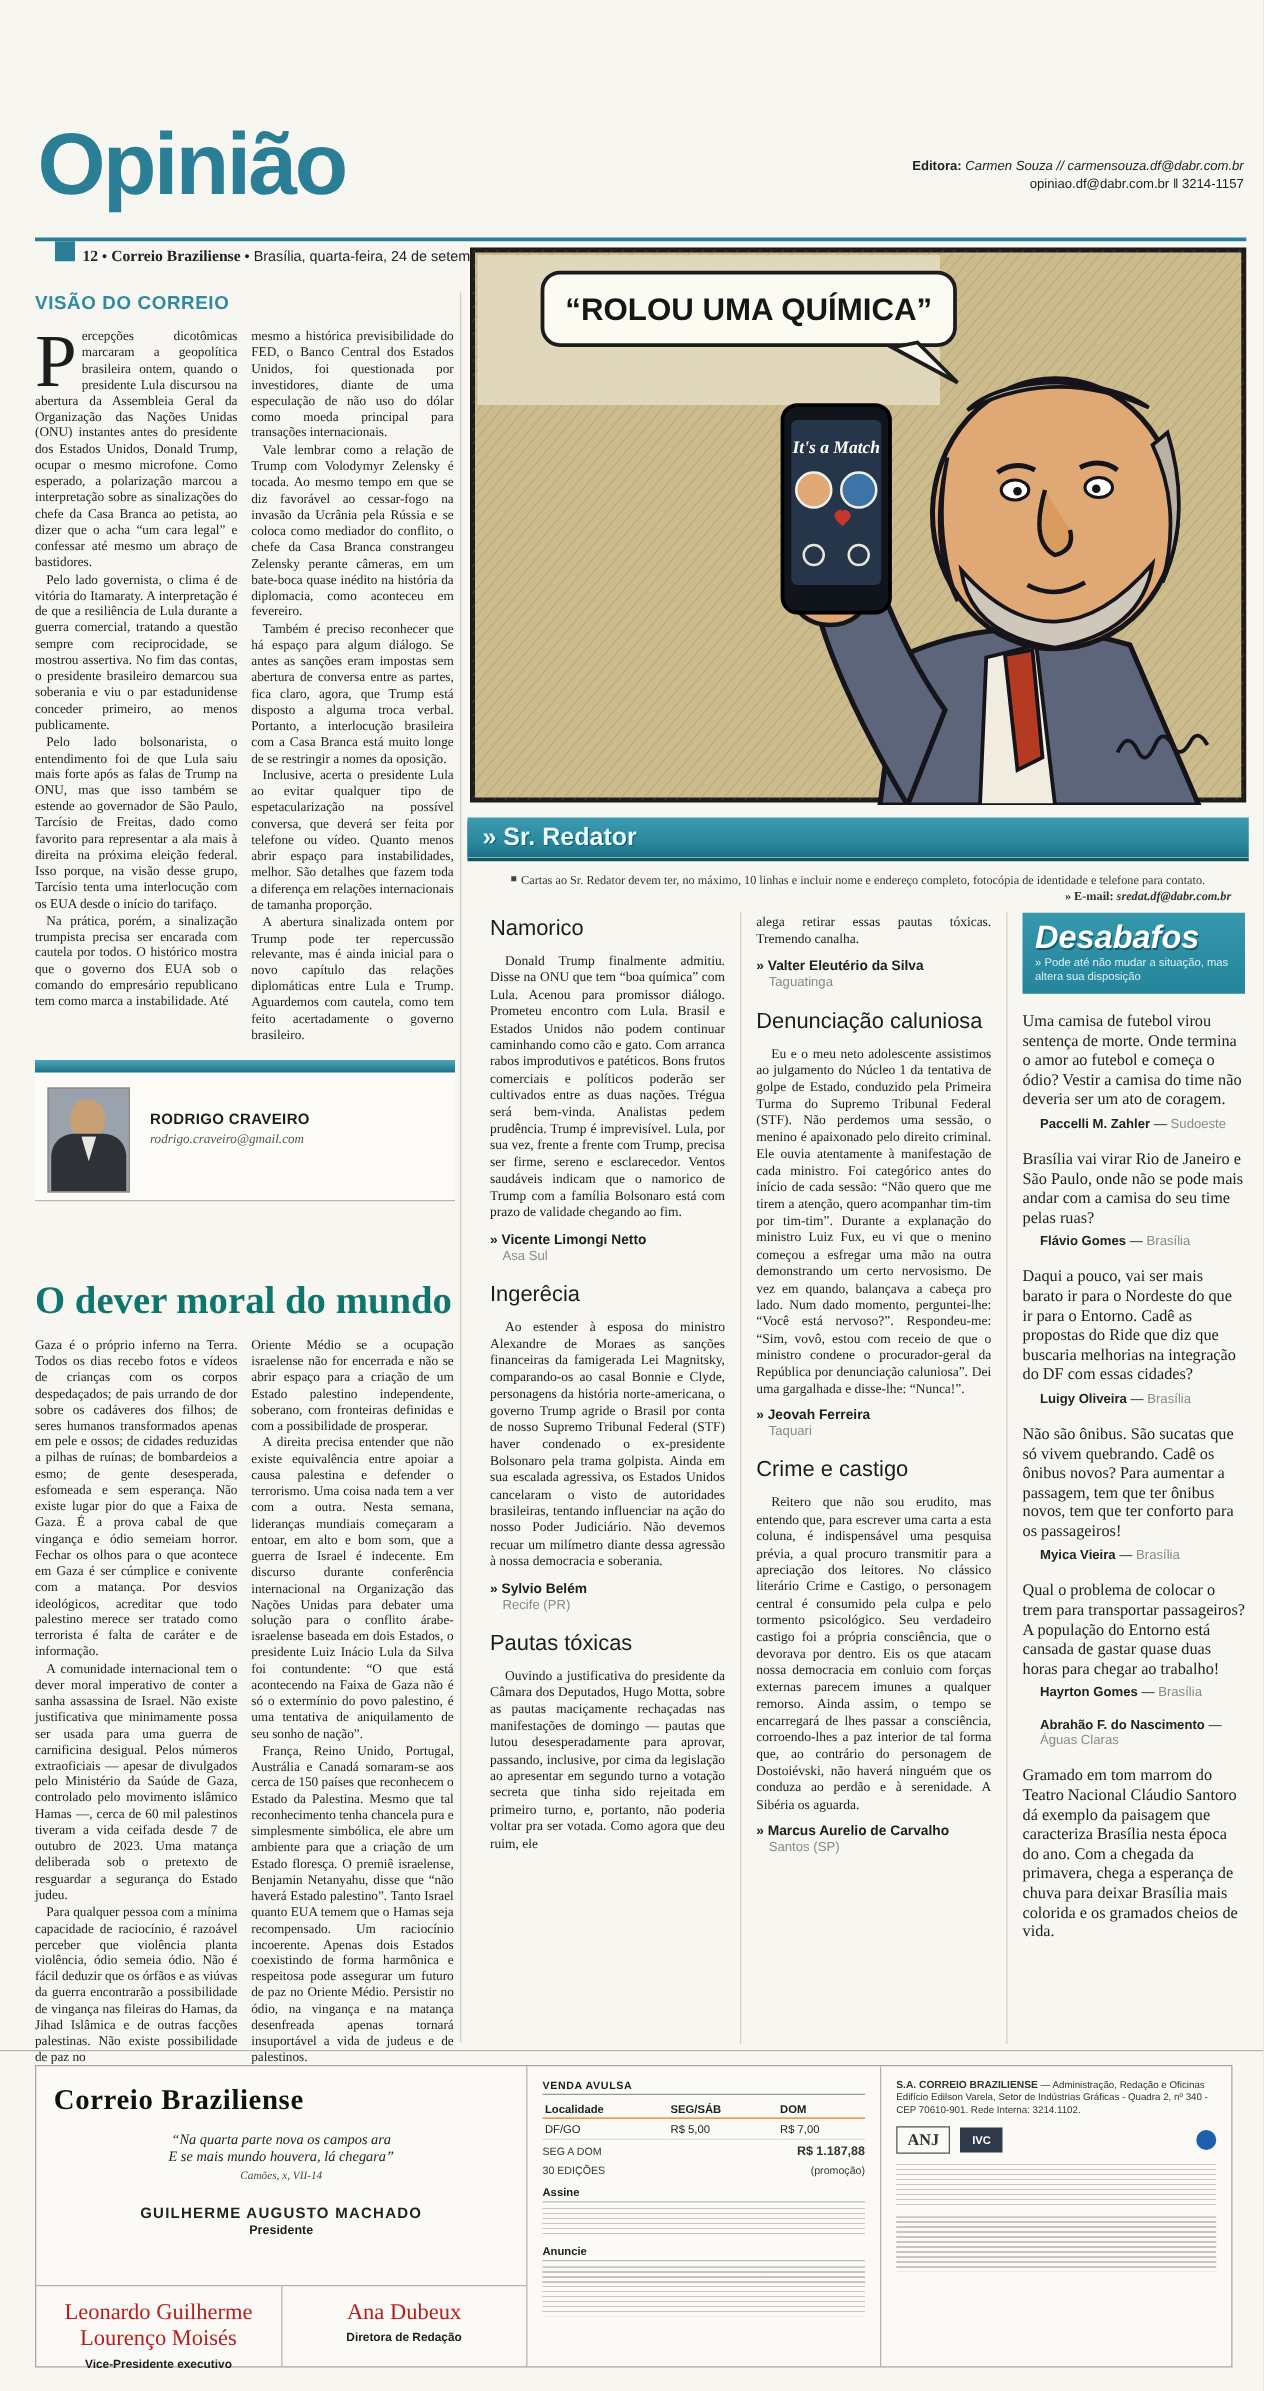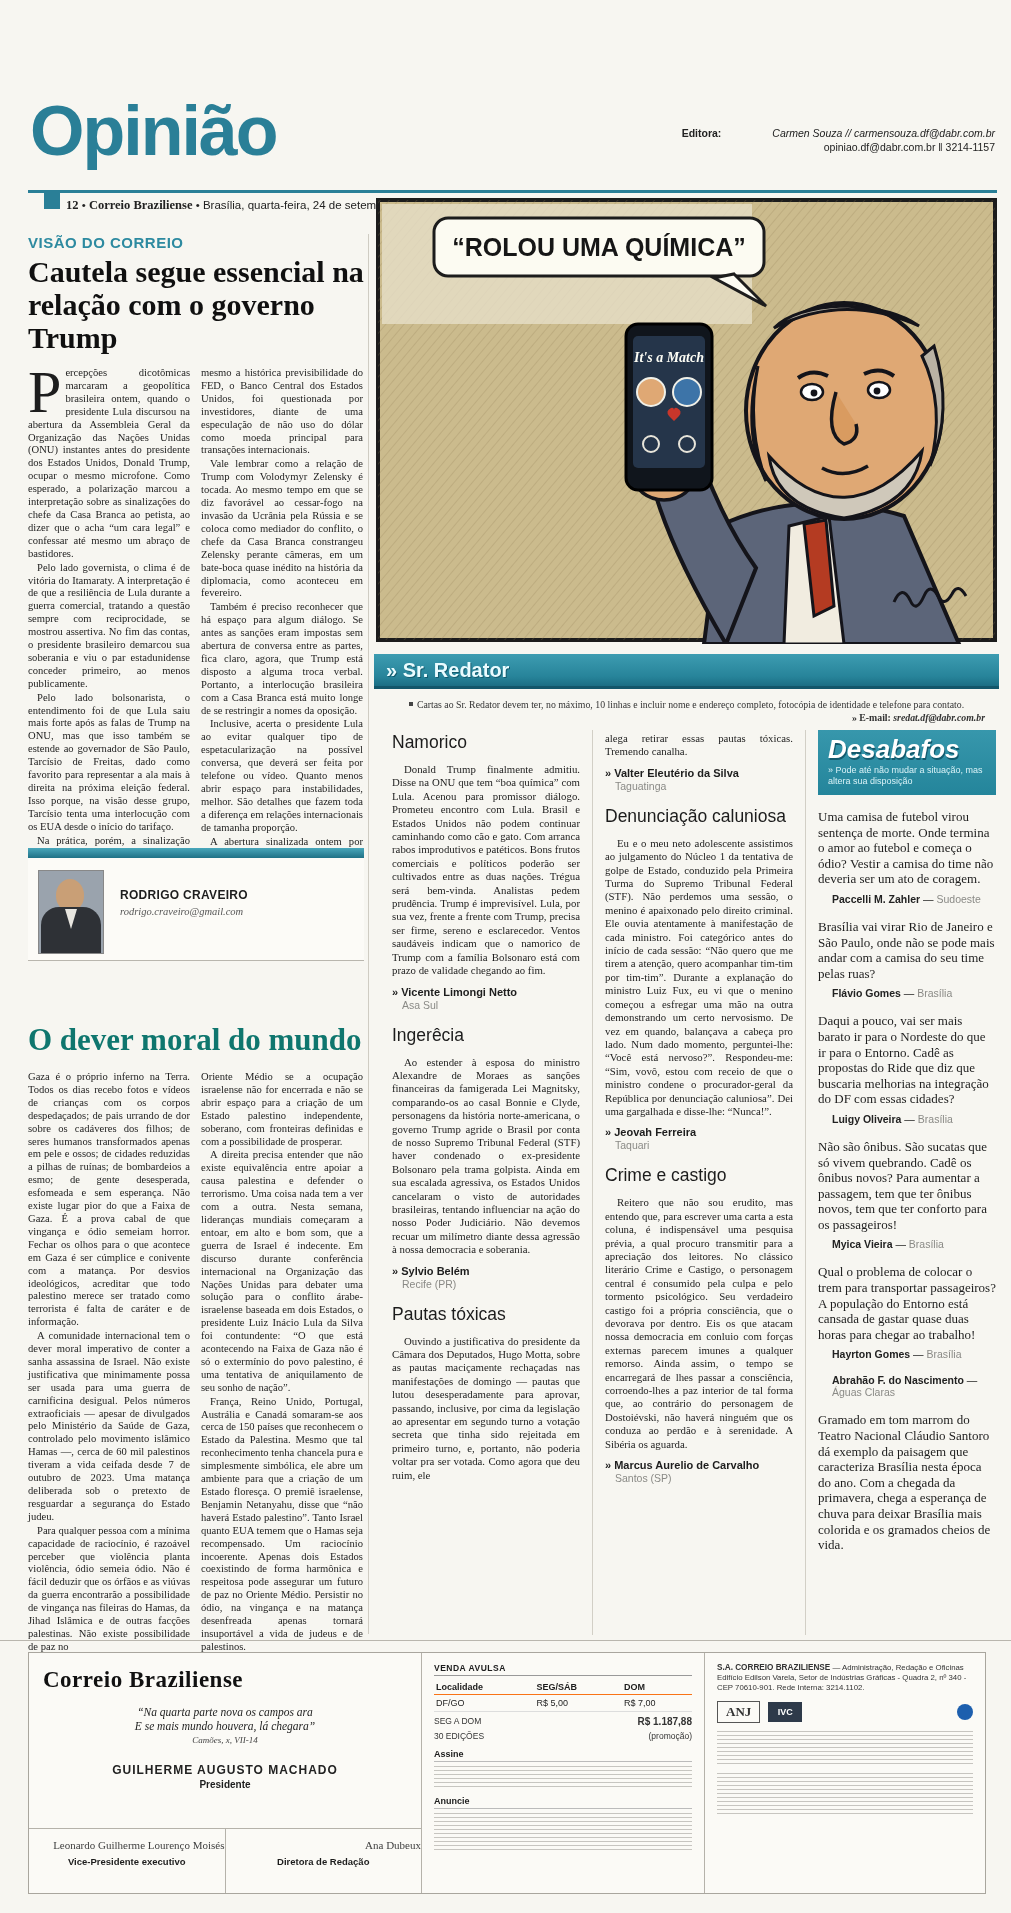--- a/index.html
+++ b/index.html
@@ -5,21 +5,21 @@
   html,body{margin:0;padding:0;background:#dddbd5;}
   .page{position:relative;width:1011px;height:1913px;background:#f7f6f1;overflow:hidden;
         font-family:"Liberation Serif",serif;color:#1d1d1d;margin:0 auto;}
   
   .brand{position:absolute;left:30px;top:96px;font-family:"Liberation Sans",sans-serif;
          font-weight:bold;font-size:70px;letter-spacing:-2px;color:#2a7f97;line-height:1;}
   .teal-rule{position:absolute;left:28px;right:14px;top:190px;height:3px;background:#2a7f97;}
   .teal-square{position:absolute;left:44px;top:193px;width:16px;height:16px;background:#2a7f97;}
   .editor-info{position:absolute;right:16px;top:126px;text-align:right;
                font-family:"Liberation Sans",sans-serif;font-size:10.5px;line-height:14px;color:#222;}
-  .editor-info .em{font-style:italic;margin-left:48px;}
+  .editor-info .em{font-style:italic;}
   .editor-info b{font-weight:bold;}
   .dateline{position:absolute;left:66px;top:198px;font-family:"Liberation Sans",sans-serif;
             font-size:11.5px;color:#222;}
   .dateline b{font-family:"Liberation Serif",serif;font-weight:bold;font-size:12.5px;}
   
   .art1{position:absolute;left:28px;top:234px;width:336px;}
   .kicker{font-family:"Liberation Sans",sans-serif;font-weight:bold;font-size:15px;
           letter-spacing:.5px;color:#2d8aa0;}
   .headline{font-weight:bold;font-size:30px;line-height:33px;color:#101010;margin-top:4px;}
   .bodycols{display:flex;gap:11px;margin-top:13px;}
@@ -88,21 +88,21 @@
   .mlogo{font-family:"Liberation Serif",serif;font-weight:bold;font-size:23px;letter-spacing:.5px;
          margin:14px 0 0 14px;color:#111;}
   .mquote{text-align:center;font-family:"Liberation Serif",serif;font-style:italic;font-size:11.5px;
           line-height:14px;margin-top:12px;color:#222;}
   .mquote .src{font-size:9px;font-style:italic;color:#444;}
   .mpres{text-align:center;margin-top:16px;font-size:12px;letter-spacing:1px;font-weight:bold;color:#222;}
   .mprestitle{text-align:center;font-size:10px;font-weight:bold;margin-top:2px;}
   .mrow{position:absolute;bottom:0;left:0;right:0;height:64px;border-top:1px solid #b5b2aa;display:flex;}
   .mcell{flex:1;text-align:center;padding-top:10px;}
   .mcell + .mcell{border-left:1px solid #b5b2aa;}
-  .mname{font-family:"Liberation Serif",serif;font-size:11px;color:#404040;text-align:right;}
+  .mname{font-family:"Liberation Serif",serif;font-size:18px;color:#b91c1c;}
   .mtitle{font-size:9.5px;font-weight:bold;margin-top:5px;}
   .venda{margin:10px 12px 0;}
   .venda .vt{font-size:8.5px;font-weight:bold;letter-spacing:.5px;border-bottom:1px solid #999;padding-bottom:2px;}
   table.vtab{width:100%;border-collapse:collapse;font-size:9px;margin-top:4px;}
   table.vtab th{text-align:left;font-weight:bold;border-bottom:1px solid #f97316;padding:2px 2px;}
   table.vtab td{padding:3px 2px;border-bottom:1px solid #ddd;}
   .vside{display:flex;justify-content:space-between;font-size:8.5px;margin-top:4px;color:#333;}
   .vside b{font-size:10px;}
   .fineblock{margin:8px 12px 0;}
   .fineblock .fh{font-size:9px;font-weight:bold;border-bottom:1px solid #bbb;padding-bottom:2px;margin-bottom:4px;}
@@ -130,21 +130,20 @@
   <div class="teal-rule"></div>
   <div class="teal-square"></div>
   <div class="dateline">
     <b>12</b> •
     <b>Correio Braziliense</b> •
     <span>Brasília, quarta-feira, 24 de setembro de 2025</span>
   </div>
 
   <div class="art1">
     <div class="kicker">VISÃO DO CORREIO</div>
-    <div class="headline">Cautela segue essencial na relação com o governo Trump</div>
     <div class="bodycols">
       <div class="bcol">
         <p class="first"><span class="dropcap">P</span><span>ercepções dicotômicas marcaram a geopolítica brasileira ontem, quando o presidente Lula discursou na abertura da Assembleia Geral da Organização das Nações Unidas (ONU) instantes antes do presidente dos Estados Unidos, Donald Trump, ocupar o mesmo microfone. Como esperado, a polarização marcou a interpretação sobre as sinalizações do chefe da Casa Branca ao petista, ao dizer que o acha “um cara legal” e confessar até mesmo um abraço de bastidores.</span></p>
         <p>Pelo lado governista, o clima é de vitória do Itamaraty. A interpretação é de que a resiliência de Lula durante a guerra comercial, tratando a questão sempre com reciprocidade, se mostrou assertiva. No fim das contas, o presidente brasileiro demarcou sua soberania e viu o par estadunidense conceder primeiro, ao menos publicamente.</p>
         <p>Pelo lado bolsonarista, o entendimento foi de que Lula saiu mais forte após as falas de Trump na ONU, mas que isso também se estende ao governador de São Paulo, Tarcísio de Freitas, dado como favorito para representar a ala mais à direita na próxima eleição federal. Isso porque, na visão desse grupo, Tarcísio tenta uma interlocução com os EUA desde o início do tarifaço.</p>
         <p>Na prática, porém, a sinalização trumpista precisa ser encarada com cautela por todos. O histórico mostra que o governo dos EUA sob o comando do empresário republicano tem como marca a instabilidade. Até</p>
       </div>
       <div class="bcol">
         <p class="first">mesmo a histórica previsibilidade do FED, o Banco Central dos Estados Unidos, foi questionada por investidores, diante de uma especulação de não uso do dólar como moeda principal para transações internacionais.</p>
         <p>Vale lembrar como a relação de Trump com Volodymyr Zelensky é tocada. Ao mesmo tempo em que se diz favorável ao cessar-fogo na invasão da Ucrânia pela Rússia e se coloca como mediador do conflito, o chefe da Casa Branca constrangeu Zelensky perante câmeras, em um bate-boca quase inédito na história da diplomacia, como aconteceu em fevereiro.</p>

